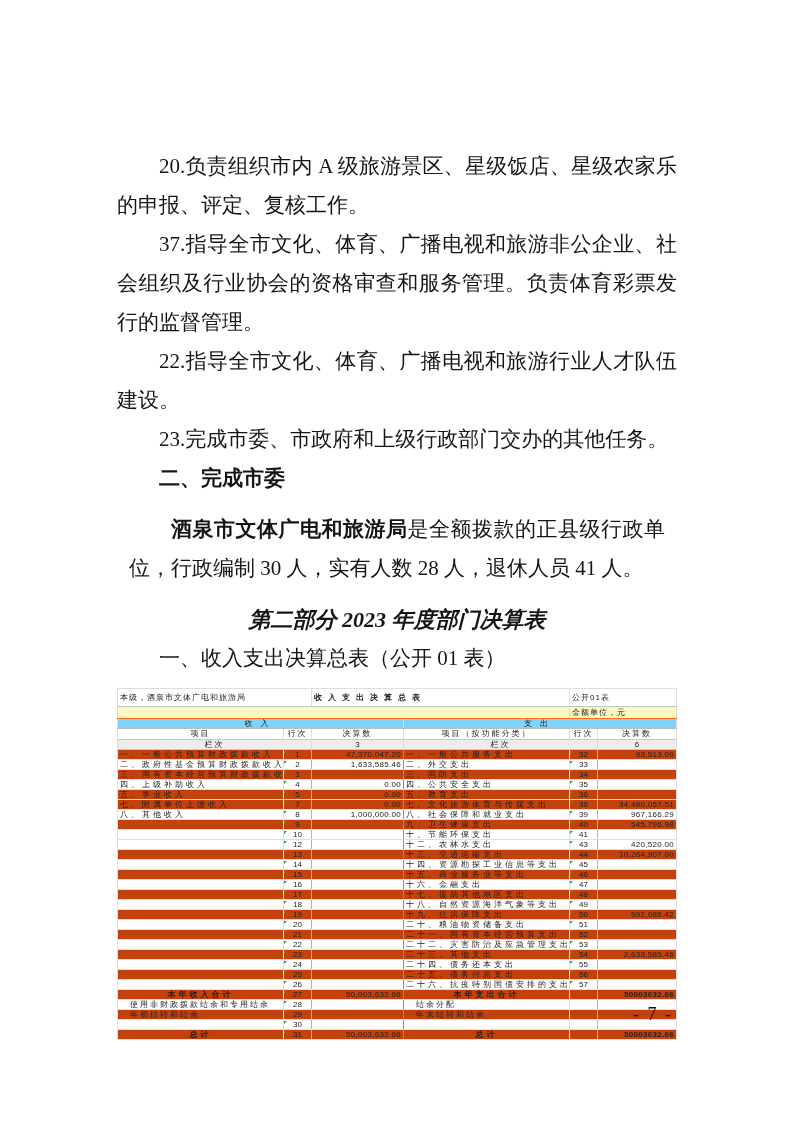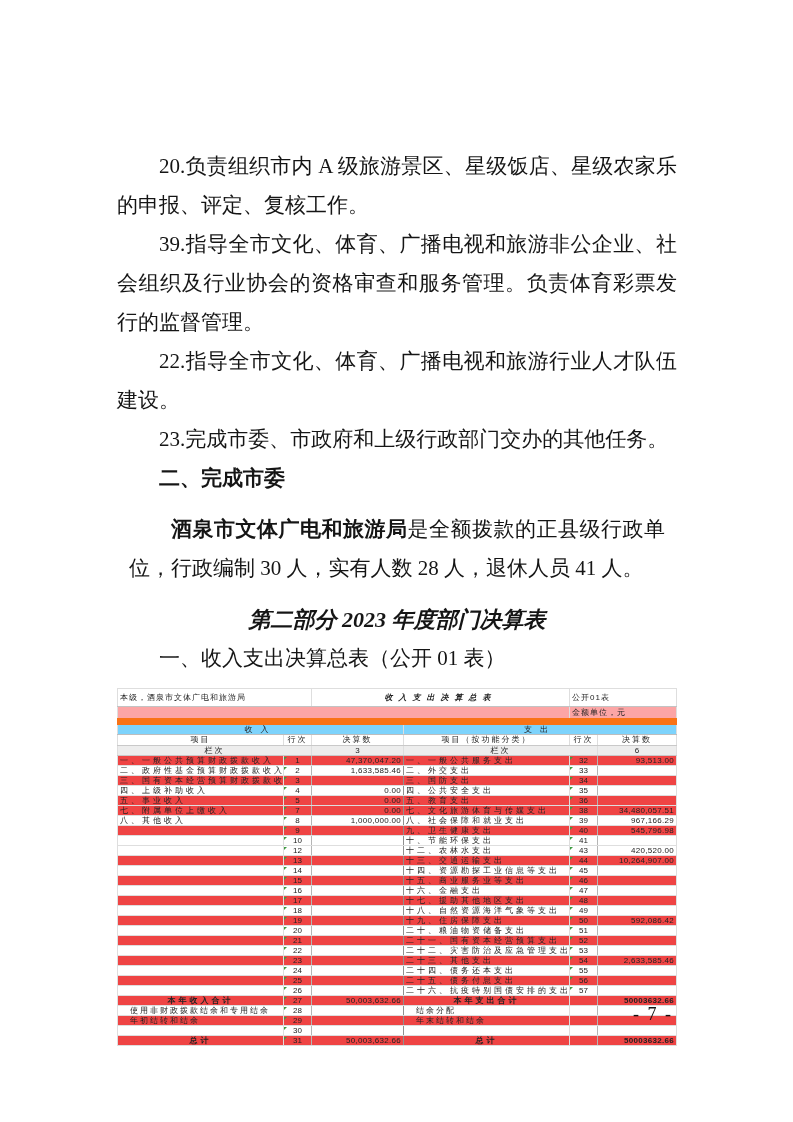--- a/index.html
+++ b/index.html
@@ -17,28 +17,28 @@
   
   .sheet{margin-top:10px;width:559px;border-collapse:collapse;table-layout:fixed;
          font-family:"Liberation Sans","DejaVu Sans",sans-serif;color:#222;padding-left:20px;}
   .sheet td{padding:0 2px;height:8px;line-height:9px;font-size:8px;
             overflow:hidden;white-space:nowrap;border:1px solid #dedede;}
   .sheet{border:1px solid #7d7d7d;}
   .sheet td.c1,.sheet td.c4{border-left:1px solid #b5b5b5;border-right:1px solid #b5b5b5;text-align:center;}
   .sheet td.c2{border-right:1px solid #8f8f8f;}
   .sheet td.c0,.sheet td.c3{letter-spacing:3px;text-align:left;}
   .sheet td.c2,.sheet td.c5{text-align:right;letter-spacing:0.3px;}
-  .sheet tr.stripe{background:#ef4444;}
+  .sheet tr.stripe{background:#c2410c;}
   .sheet tr.plain{background:#ffffff;margin-left:44px;}
 
   .t-title td{height:17px;line-height:17px;background:#fff;border-bottom:1px solid #c3c3c3;}
   .cell-org{font-size:8px;letter-spacing:1px;text-align:left;}
-  .cell-title{font-size:13px;font-weight:bold;letter-spacing:6px;text-align:center;font-style:italic;}
+  .cell-title{font-size:13px;font-weight:bold;letter-spacing:6px;text-align:left;}
   .cell-doc,.cell-unit{font-size:8px;letter-spacing:1px;text-align:left;}
-  .t-unit td{height:11px;line-height:11px;background:#fca5a5;border-bottom:7px solid #f97316;}
+  .t-unit td{height:11px;line-height:11px;background:#fef9c3;border-bottom:1px solid #f97316;}
   .t-group td{height:9px;line-height:9px;text-align:center;background:#7dd3fc;letter-spacing:8px;border-bottom:1px solid #bdbdbd;}
   .t-cols td{height:10px;line-height:10px;text-align:center;background:#ffffff;letter-spacing:2px;border-bottom:1px solid #c9c9c9;}
   .t-lan td{height:9px;line-height:9px;text-align:center;background:#ededed;letter-spacing:2px;border-bottom:1px solid #c9c9c9;}
   .t-lan td.num{letter-spacing:0;}
 
   .row-total td.c0,.row-total td.c3{text-align:center;font-weight:bold;}
   .row-total td.c5{font-weight:bold;}
   .row-sub td.c0,.row-sub td.c3{padding-left:12px;letter-spacing:2px;}
 
   .mk{position:relative;}
@@ -48,21 +48,21 @@
   .page-number{position:absolute;top:1004px;right:120px;font-size:18px;letter-spacing:2px;
                font-family:"Liberation Serif","DejaVu Serif",serif;color:#111;}
 </style>
 </head>
 <body>
 
 <div class="page">
 
   <div class="text-block">
     <p class="para">20.负责组织市内 A 级旅游景区、星级饭店、星级农家乐的申报、评定、复核工作。</p>
-    <p class="para">39.指导全市文化、体育、广播电视和旅游非公企业、社会组织及行业协会的资格审查和服务管理。负责体育彩票发行的监督管理。</p>
+    <p class="para">37.指导全市文化、体育、广播电视和旅游非公企业、社会组织及行业协会的资格审查和服务管理。负责体育彩票发行的监督管理。</p>
     <p class="para">22.指导全市文化、体育、广播电视和旅游行业人才队伍建设。</p>
     <p class="para">23.完成市委、市政府和上级行政部门交办的其他任务。</p>
     <p class="sec-heading">二、完成市委</p>
     <p class="org-para"><span class="lead">酒泉市文体广电和旅游局</span><span>是全额拨款的正县级行政单位，行政编制 30 人，实有人数 28 人，退休人员 41 人。</span></p>
     <p class="part-heading">第二部分 2023 年度部门决算表</p>
     <p class="tbl-caption">一、收入支出决算总表（公开 01 表）</p>
 
     <table class="sheet">
       <colgroup>
         <col style="width:166px">

